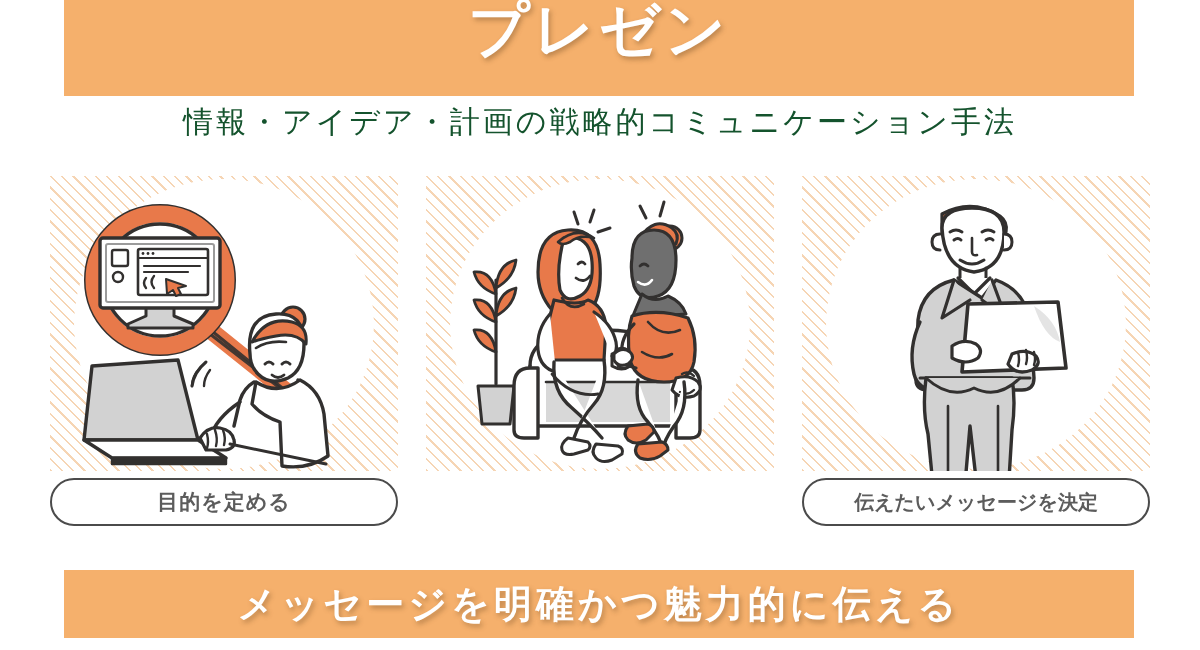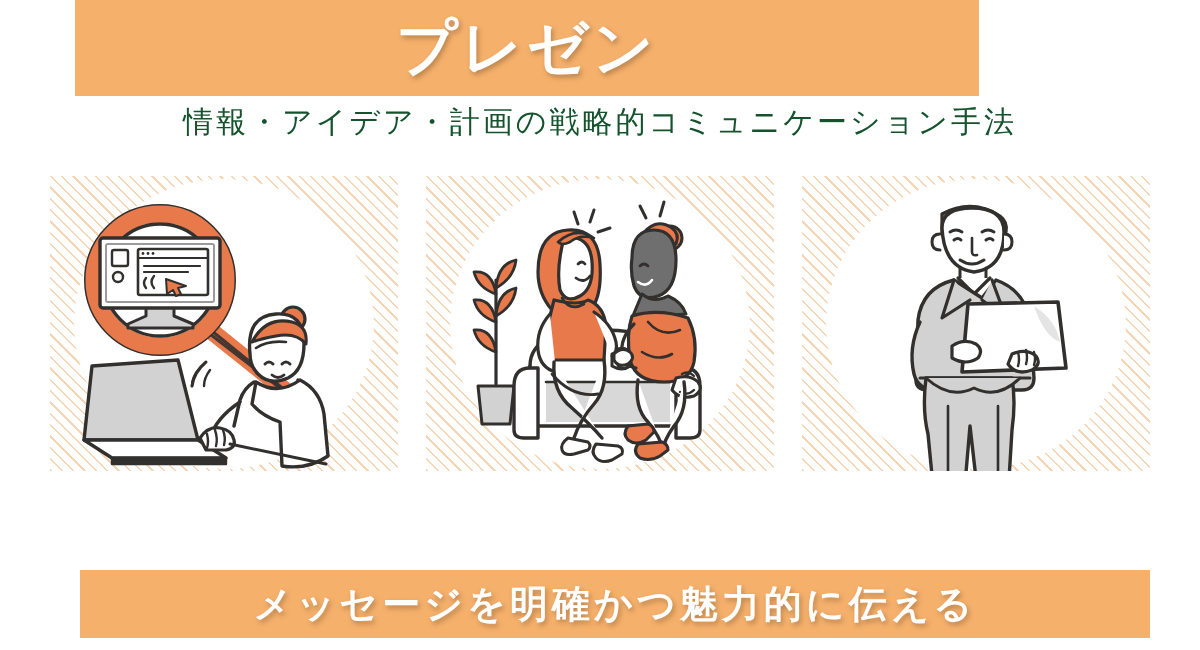--- a/index.html
+++ b/index.html
@@ -7,23 +7,23 @@
     width:1200px;height:650px;
     background:#ffffff;
     font-family:"Liberation Sans","DejaVu Sans",sans-serif;
     overflow:hidden;
     position:relative;
   }
   .page{position:relative;width:1200px;height:650px;}
 
   
   .top-banner{
-    position:absolute;left:75px;top:0;width:904px;height:96px;
+    position:absolute;left:64px;top:0;width:1070px;height:96px;
     background:#f5b06c;
-    display:flex;align-items:center;justify-content:center;
+    display:flex;align-items:flex-start;justify-content:center;
   }
   .top-title{
     color:#ffffff;
     font-size:60px;
     font-weight:bold;
     letter-spacing:4px;
     line-height:1;
     text-shadow:2px 3px 5px rgba(120,80,40,.45);
     white-space:nowrap;
   }
@@ -81,21 +81,21 @@
     color:#5c5c5c;
     font-size:21px;
     font-weight:bold;
     letter-spacing:1px;
     white-space:nowrap;
   }
   .pill-text.tight{font-size:20px;letter-spacing:0px;}
 
   
   .bottom-banner{
-    position:absolute;left:80px;top:570px;width:1070px;height:68px;
+    position:absolute;left:64px;top:570px;width:1070px;height:68px;
     background:#f5b06c;
     display:flex;align-items:center;justify-content:center;
   }
   .bottom-text{
     color:#ffffff;
     font-size:38px;
     font-weight:bold;
     letter-spacing:4px;
     text-shadow:2px 3px 5px rgba(120,80,40,.45);
     white-space:nowrap;
@@ -169,20 +169,23 @@
             <path d="M34 264 L148 264 L176 282 L62 282 Z" fill="#ffffff" stroke="#32302f" stroke-width="3.4"></path>
             <path d="M62 282 L176 282 L176 288 L62 288 Z" fill="#32302f" stroke="#32302f" stroke-width="2.4"></path>
 
             <path d="M150 262 q8 -12 20 -10 q12 2 14 12 q2 8 -8 10 l-20 0 Z" fill="#ffffff" stroke="#32302f" stroke-width="3.2"></path>
             <path d="M157 258 q2 8 0 14 M165 254 q3 9 1 16 M173 254 q3 8 1 15" stroke="#32302f" stroke-width="2.4"></path>
 
             <path d="M180 268 L276 288" stroke="#32302f" stroke-width="3"></path>
           </g>
         </svg>
       </div>
+      <div class="pill">
+        <span class="pill-text">目的を定める</span>
+      </div>
     </div>
 
     <div class="card">
       <div class="card-art">
         <div class="halo"></div>
         <svg viewBox="0 0 348 295">
           <g fill="none" stroke="#32302f" stroke-width="3.2" stroke-linecap="round" stroke-linejoin="round">
 
             <path d="M52 210 L88 210 L84 248 L56 248 Z" fill="#d2d2d2" stroke="#32302f" stroke-width="3"></path>
             <path d="M70 208 L70 104" stroke="#32302f" stroke-width="3.2"></path>
@@ -304,20 +307,23 @@
             <path d="M124 202 q24 22 48 10 q24 12 46 -10" fill="#d2d2d2" stroke="#32302f" stroke-width="3"></path>
             <path d="M146 230 L146 308 M196 230 L196 306" stroke="#32302f" stroke-width="2.6"></path>
 
             <path d="M130 302 q-14 6 -16 16 q-2 8 10 8 l40 0 q6 -2 4 -10 l-6 -14 Z" fill="#e8794a" stroke="#32302f" stroke-width="3.2"></path>
             <path d="M180 302 q-4 14 0 20 q4 4 14 4 l28 0 q10 -2 6 -10 q-6 -10 -20 -14 Z" fill="#e8794a" stroke="#32302f" stroke-width="3.2"></path>
             <path d="M134 308 q20 6 34 4" stroke="#ffffff" stroke-width="3"></path>
             <path d="M186 310 q20 4 34 2" stroke="#ffffff" stroke-width="3"></path>
           </g>
         </svg>
       </div>
+      <div class="pill">
+        <span class="pill-text tight">伝えたいメッセージを決定</span>
+      </div>
     </div>
 
   </div>
 
   <div class="bottom-banner">
     <div class="bottom-text">メッセージを明確かつ魅力的に伝える</div>
   </div>
 
 </div>
 

